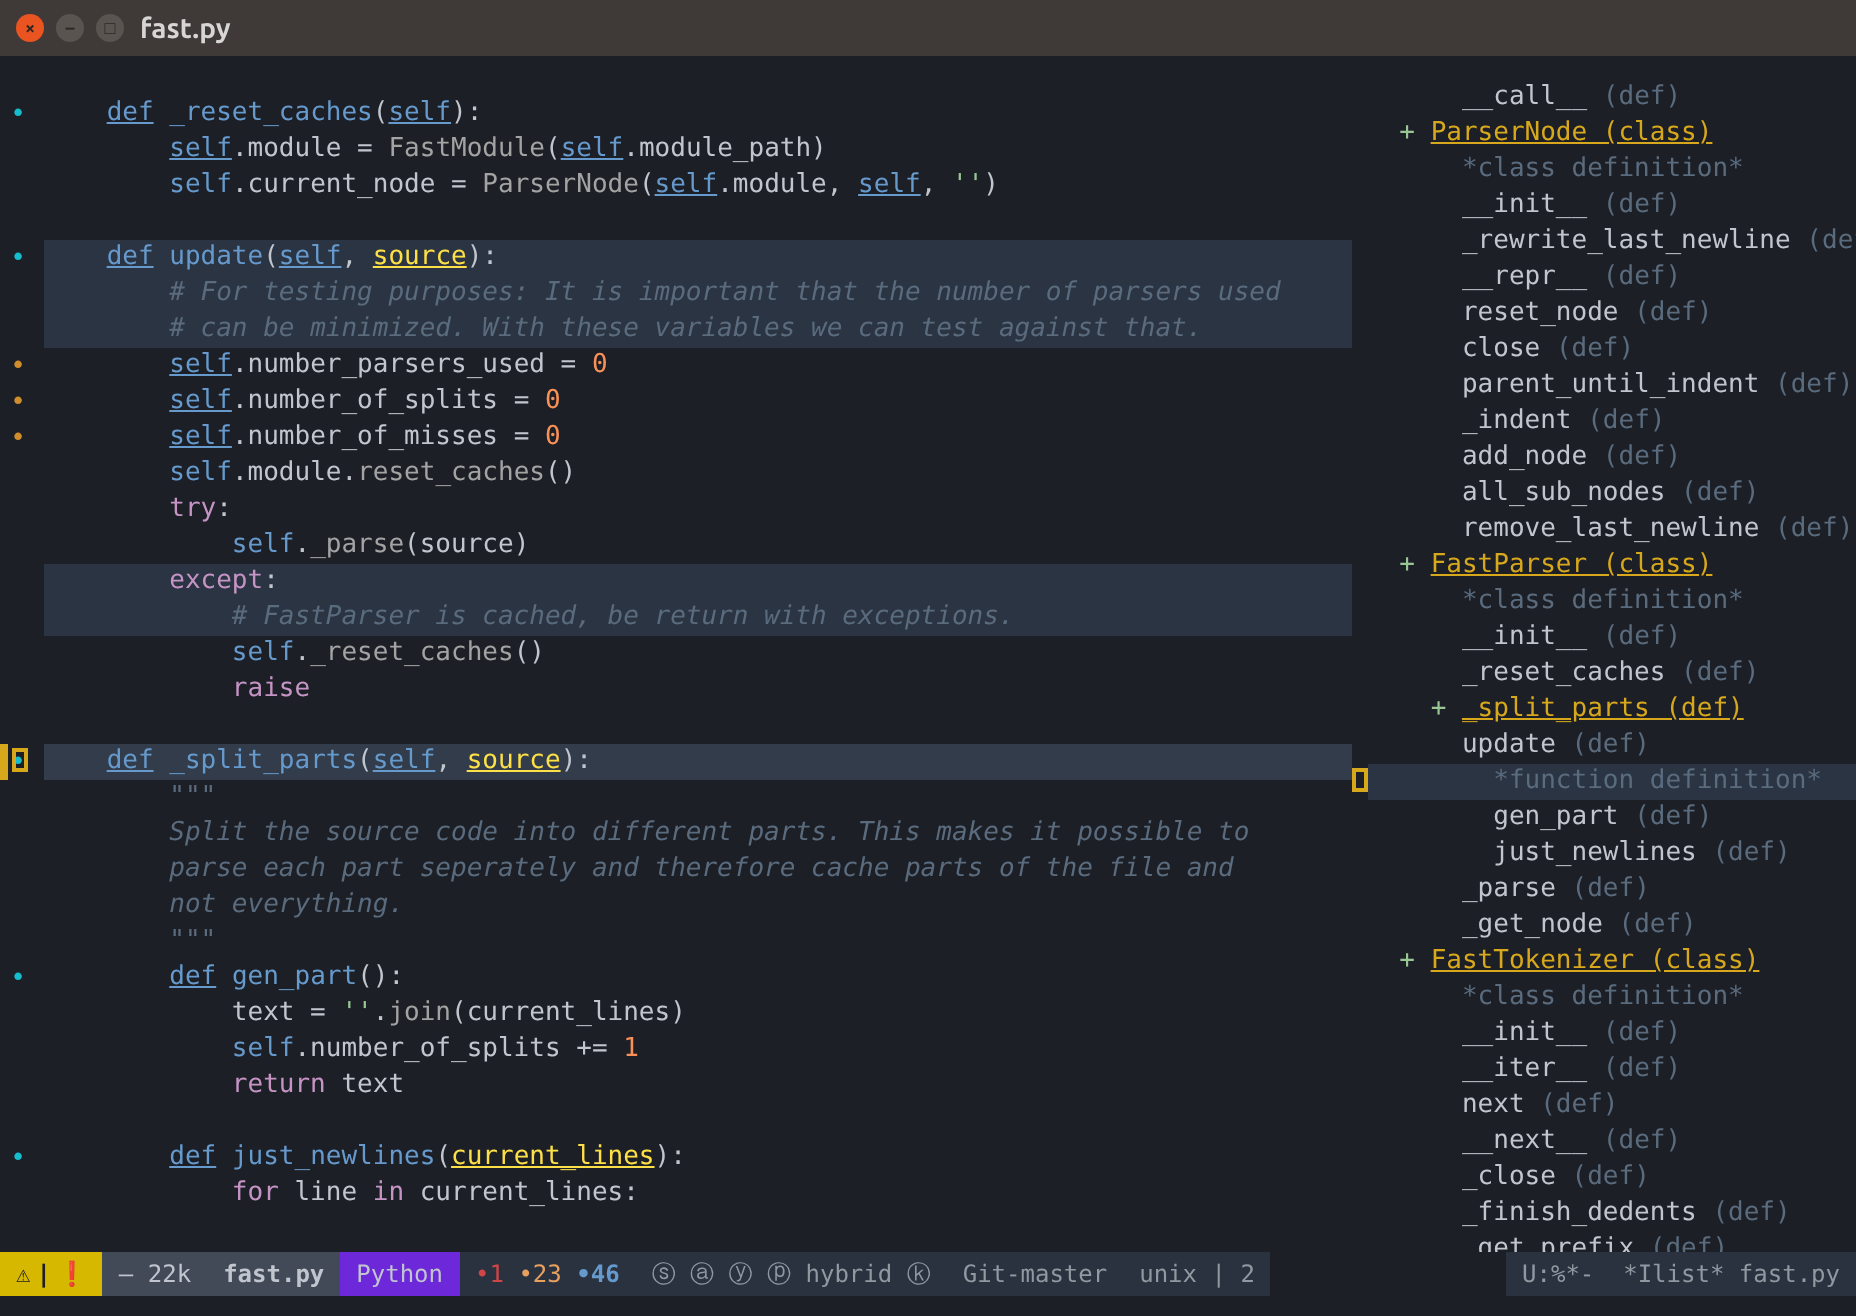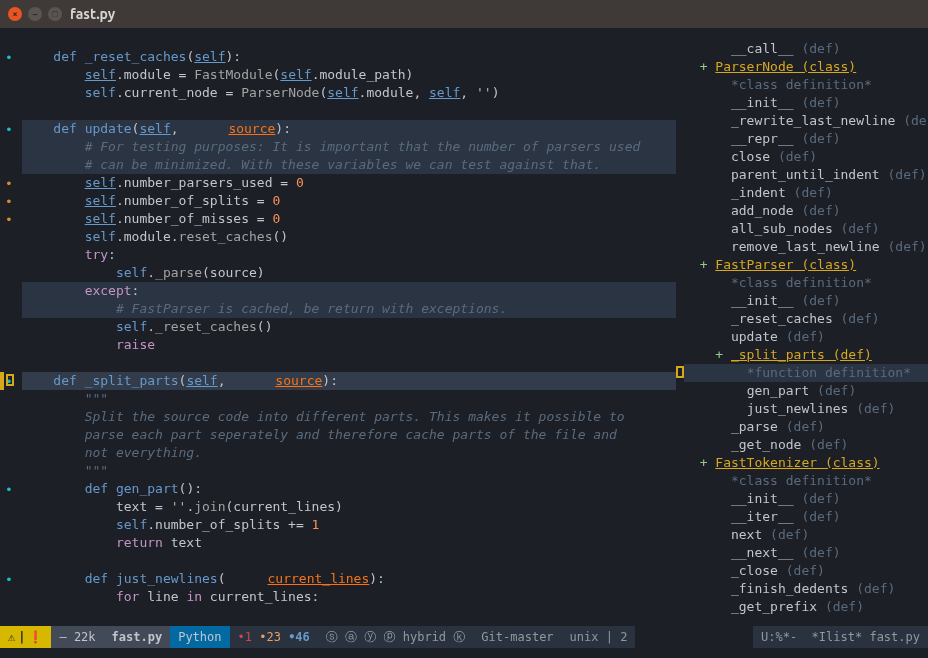--- a/index.html
+++ b/index.html
@@ -89,25 +89,25 @@
     background: #d8a81c;
   }
   .curmark2 {
     position: absolute;
     left: -16px;
     top: 2px;
     width: 8px; height: 12px;
     border: 2px solid #d8a81c;
   }
   .kw { color: #c594c5; } 
-  .def { color: #6699cc; }
+  .def { color: #6699cc; text-decoration: underline; }
   .fn { color: #6699cc; }
   .self { color: #6699cc; }
   .self-u { color: #6699cc; text-decoration: underline; }
-  .param-u { color: #f97316; text-decoration: underline; margin-left: 42px; }
+  .param-u { color: #fde047; text-decoration: underline; }
   .call { color: #a3a3a3; }
   .str { color: #99c794; }
   .num { color: #f99157; }
   .cmt { color: #5a6b7e; font-style: italic; }
   .docstr { color: #5a6b7e; font-style: italic; }
   
   .outline-lines { margin-left: 8px; }
   .oline {
     white-space: pre;
     height: 18px;
@@ -138,21 +138,21 @@
     display: inline-flex;
     align-items: center;
     padding: 0 8px;
     height: 22px;
     white-space: nowrap;
   }
   .sb-left { flex: 1; display: flex; align-items:center; }
   .sb-right { flex: 0 0 auto; display:flex; align-items:center; }
   .sb-yellow { background: #d6b800; color: #1c1f26; font-weight: bold; }
   .sb-mid1 { background: #424a58; color: #c0c5ce; }
-  .sb-mid2 { background: #0369a1; color: #c0c5ce; }
+  .sb-mid2 { background: #6d28d9; color: #c0c5ce; }
   .sb-low { background: #2a3240; color: #9098a0; }
   .err-r { color: #d04646; }
   .err-o { color: #e8a05f; }
   .err-b { color: #6699cc; font-weight: bold; }
   .minimap {
     height: 10px;
     background: #1c1f26;
   }
 </style>
 </head>
@@ -206,32 +206,33 @@
       </div>
   </div>
   <div class="pane-right">
     <div class="outline-lines" id="olines">
         <div class="oline">      <span class="fnname">__call__</span> <span class="gray">(def)</span></div>
         <div class="oline">  <span class="plus">+ </span><span class="cls">ParserNode (class)</span></div>
         <div class="oline">      <span class="gray">*class definition*</span></div>
         <div class="oline">      <span class="fnname">__init__</span> <span class="gray">(def)</span></div>
         <div class="oline">      <span class="fnname">_rewrite_last_newline</span> <span class="gray">(def)</span></div>
         <div class="oline">      <span class="fnname">__repr__</span> <span class="gray">(def)</span></div>
+        <div class="oline">      <span class="fnname">reset_node</span> <span class="gray">(def)</span></div>
         <div class="oline">      <span class="fnname">close</span> <span class="gray">(def)</span></div>
         <div class="oline">      <span class="fnname">parent_until_indent</span> <span class="gray">(def)</span></div>
         <div class="oline">      <span class="fnname">_indent</span> <span class="gray">(def)</span></div>
         <div class="oline">      <span class="fnname">add_node</span> <span class="gray">(def)</span></div>
         <div class="oline">      <span class="fnname">all_sub_nodes</span> <span class="gray">(def)</span></div>
         <div class="oline">      <span class="fnname">remove_last_newline</span> <span class="gray">(def)</span></div>
         <div class="oline">  <span class="plus">+ </span><span class="cls">FastParser (class)</span></div>
         <div class="oline">      <span class="gray">*class definition*</span></div>
         <div class="oline">      <span class="fnname">__init__</span> <span class="gray">(def)</span></div>
         <div class="oline">      <span class="fnname">_reset_caches</span> <span class="gray">(def)</span></div>
+        <div class="oline">    <span class="plus">+ </span><span class="cls-u">_split_parts (def)</span></div>
         <div class="oline">      <span class="fnname">update</span> <span class="gray">(def)</span></div>
-        <div class="oline">    <span class="plus">+ </span><span class="cls-u">_split_parts (def)</span></div>
         <div class="oline cur">        <span class="gray">*function definition*</span><span class="curbox"></span></div>
         <div class="oline">        <span class="fnname">gen_part</span> <span class="gray">(def)</span></div>
         <div class="oline">        <span class="fnname">just_newlines</span> <span class="gray">(def)</span></div>
         <div class="oline">      <span class="fnname">_parse</span> <span class="gray">(def)</span></div>
         <div class="oline">      <span class="fnname">_get_node</span> <span class="gray">(def)</span></div>
         <div class="oline">  <span class="plus">+ </span><span class="cls">FastTokenizer (class)</span></div>
         <div class="oline">      <span class="gray">*class definition*</span></div>
         <div class="oline">      <span class="fnname">__init__</span> <span class="gray">(def)</span></div>
         <div class="oline">      <span class="fnname">__iter__</span> <span class="gray">(def)</span></div>
         <div class="oline">      <span class="fnname">next</span> <span class="gray">(def)</span></div>

